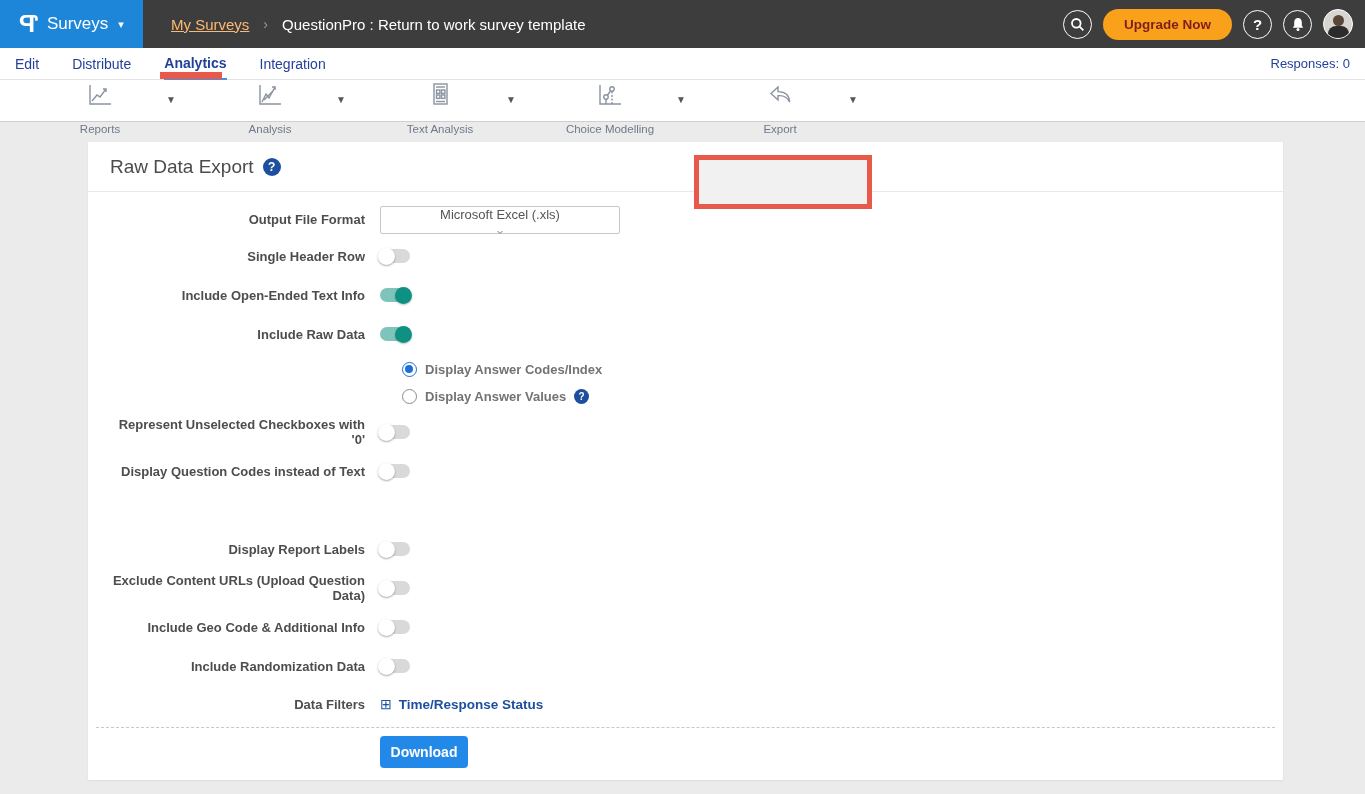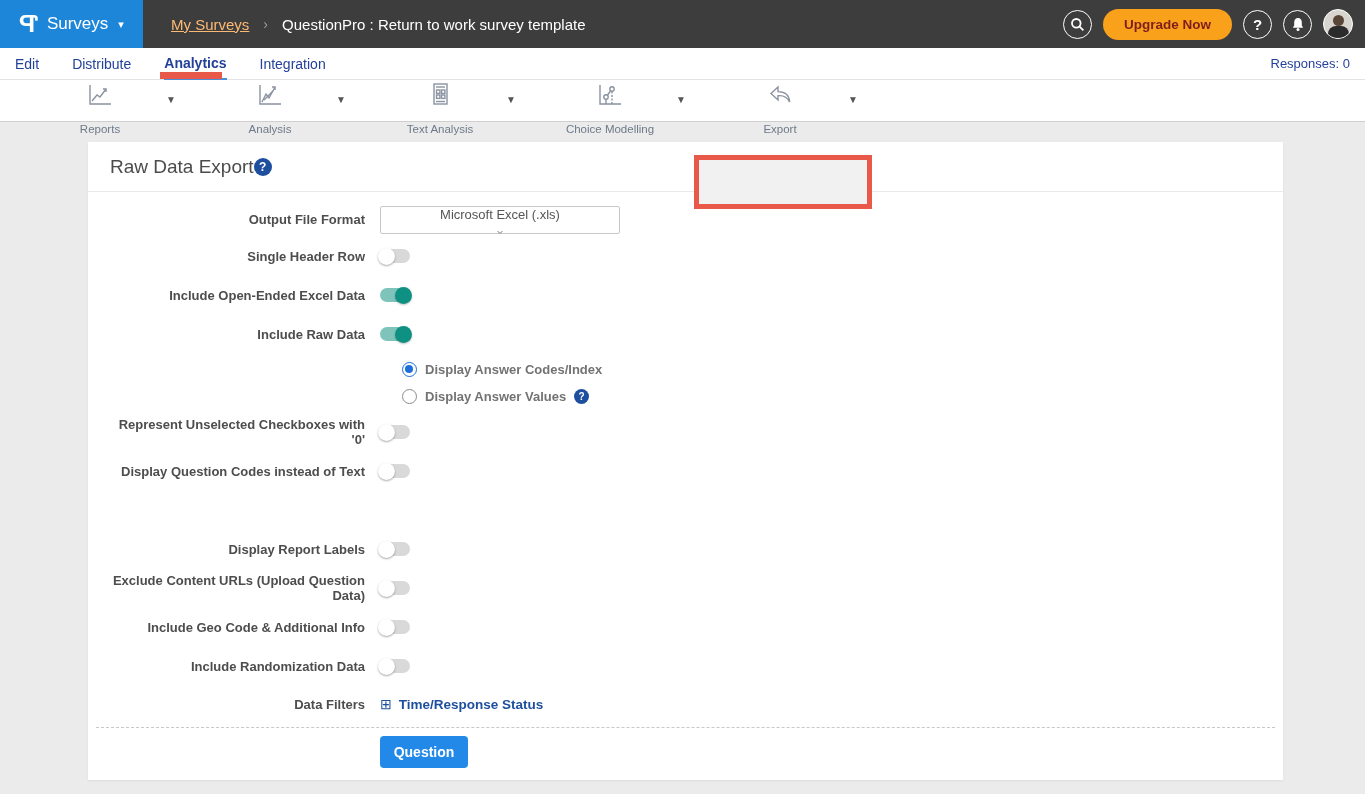--- a/index.html
+++ b/index.html
@@ -69,21 +69,21 @@
   }
   .export-layer { z-index:10; }
 
   
   .card {
     position:absolute; left:88px; top:142px; width:1195px; height:638px;
     background:#fff; box-shadow:0 1px 2px rgba(0,0,0,0.06);
   }
   .card-header {
     height:50px; display:flex; align-items:center; padding-left:22px;
-    border-bottom:1px solid #e9e9e9; 
+    border-bottom:1px solid #e9e9e9; gap:9px;
   }
   .card-title { font-size:19px; color:#4c4c4c; }
   .help-dot {
     width:18px; height:18px; border-radius:50%; background:#1d4f9e; color:#fff;
     font-size:12px; font-weight:bold; display:inline-flex; align-items:center;
     justify-content:center; cursor:pointer; flex:0 0 auto;
   }
   .help-dot.small { width:15px; height:15px; font-size:10px; }
 
   .frow { position:absolute; left:22px; display:flex; align-items:center; height:20px; }
@@ -251,21 +251,21 @@
     </div>
   </div>
 
   <div class="frow" style="top:104px">
     <span class="flabel">Single Header Row</span>
     <div class="toggle">
         <div class="knob"></div>
       </div>
   </div>
   <div class="frow" style="top:143px">
-    <span class="flabel">Include Open-Ended Excel Data</span>
+    <span class="flabel">Include Open-Ended Text Info</span>
     <div class="toggle on">
         <div class="knob"></div>
       </div>
   </div>
   <div class="frow" style="top:182px">
     <span class="flabel">Include Raw Data</span>
     <div class="toggle on">
         <div class="knob"></div>
       </div>
   </div>
@@ -319,14 +319,14 @@
 
   <div class="frow" style="top:552px">
     <span class="flabel">Data Filters</span>
     <div class="filter-link">
       <span class="plus-square">⊞</span>
       <span>Time/Response Status</span>
     </div>
   </div>
 
   <div class="dashed-sep"></div>
-  <button class="download-btn">Question</button>
+  <button class="download-btn">Download</button>
 </div>
 
 </body></html>

